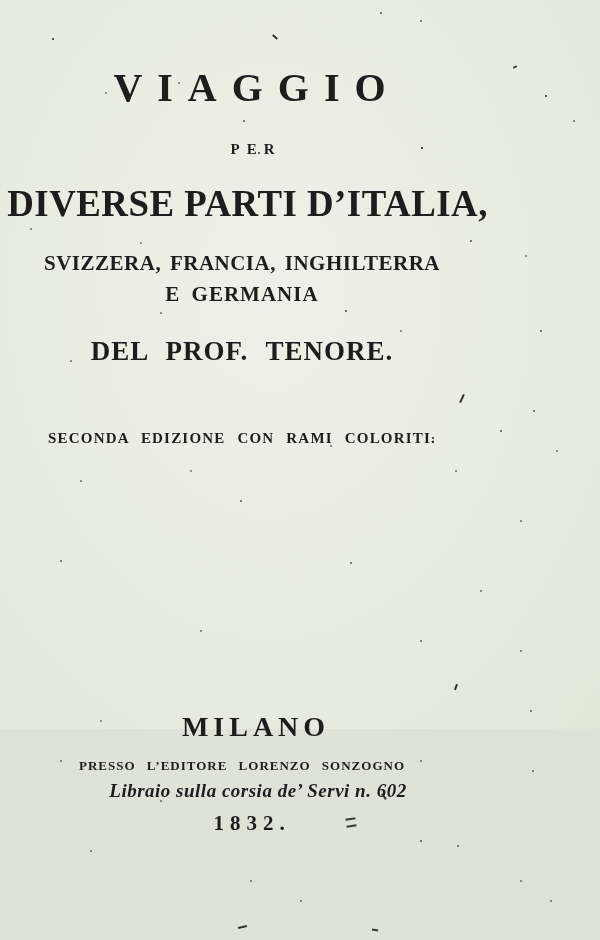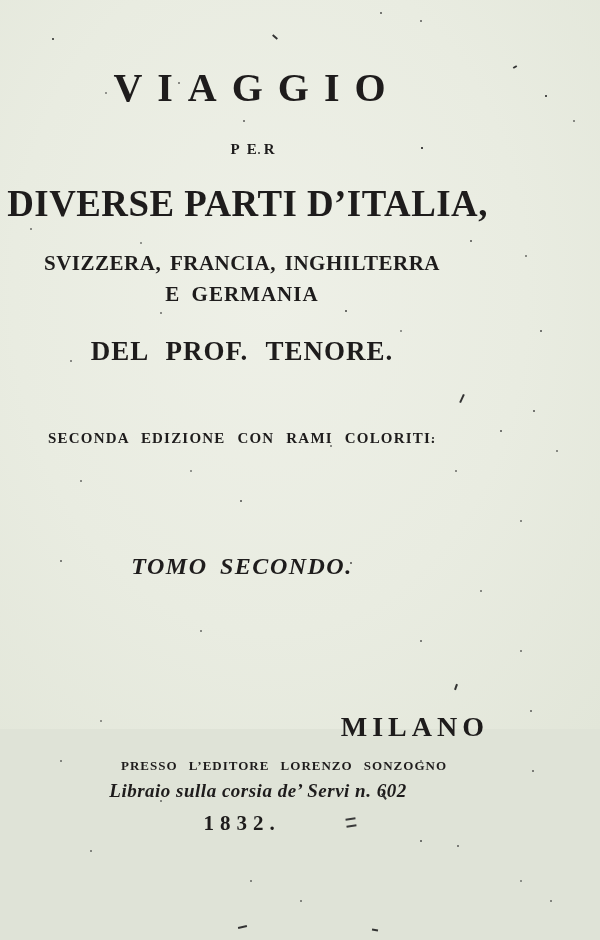--- a/index.html
+++ b/index.html
@@ -18,24 +18,24 @@
     white-space:nowrap;color:#1e1c1c;
   }
   .t-main   {top:64px;  font-size:40px; font-weight:bold; letter-spacing:15px; padding-left:15px;}
   .t-per    {top:141px; font-size:15px; font-weight:bold; letter-spacing:7px;  padding-left:14px;}
   .t-sub    {top:181px; font-size:38px; font-weight:bold; letter-spacing:0.5px; transform:scaleX(0.97); transform-origin:center;}
   .t-reg1   {top:251px; font-size:21px; font-weight:bold; letter-spacing:0.5px; word-spacing:3px;}
   .t-reg2   {top:282px; font-size:21px; font-weight:bold; letter-spacing:1px;  word-spacing:5px;}
   .t-author {top:336px; font-size:27px; font-weight:bold; letter-spacing:1px;  word-spacing:10px;}
   .t-edition{top:430px; font-size:15px; font-weight:bold; letter-spacing:1.2px; word-spacing:7px;text-align:center;}
   .t-volume {top:553px; font-size:24px; font-weight:bold; font-style:italic; letter-spacing:1.5px; word-spacing:5px;}
-  .t-city   {top:711px; font-size:28px; font-weight:bold; letter-spacing:5px; padding-left:5px;text-align:right;}
-  .t-pub    {top:758px; font-size:13px; font-weight:bold; letter-spacing:1px; word-spacing:7px;padding-left:42px;}
+  .t-city   {top:711px; font-size:28px; font-weight:bold; letter-spacing:5px; padding-left:14px;}
+  .t-pub    {top:758px; font-size:13px; font-weight:bold; letter-spacing:1px; word-spacing:7px;}
   .t-addr   {top:780px; font-size:19px; font-weight:bold; font-style:italic; letter-spacing:0.5px;padding-left:16px;}
-  .t-year   {top:811px; font-size:21px; font-weight:bold; letter-spacing:6px; padding-left:0;}
+  .t-year   {top:811px; font-size:21px; font-weight:bold; letter-spacing:6px; padding-left:10px;}
 
   
   .specks{position:absolute;top:0;left:0;width:2px;height:2px;background:transparent;
     box-shadow:
       52px 38px 0 0 rgba(40,40,40,.75), 380px 12px 0 0 rgba(40,40,40,.6),
       420px 20px 0 0 rgba(40,40,40,.55), 545px 95px 0 0 rgba(40,40,40,.8),
       105px 92px 0 0 rgba(40,40,40,.45), 178px 82px 0 0 rgba(40,40,40,.5),
       243px 120px 0 0 rgba(40,40,40,.55), 421px 147px 0 0 rgba(40,40,40,.85),
       258px 152px 0 0 rgba(40,40,40,.7), 573px 120px 0 0 rgba(40,40,40,.5),
       30px 228px 0 0 rgba(40,40,40,.5), 140px 242px 0 0 rgba(40,40,40,.45),
@@ -74,21 +74,20 @@
 
 <div class="page">
 
   <div class="line t-main">VIAGGIO</div>
   <div class="line t-per">PER</div>
   <div class="line t-sub">DIVERSE PARTI D’ITALIA,</div>
   <div class="line t-reg1">SVIZZERA, FRANCIA, INGHILTERRA</div>
   <div class="line t-author">DEL PROF. TENORE.</div>
   <div class="line t-reg2">E GERMANIA</div>
   <div class="line t-edition">SECONDA EDIZIONE CON RAMI COLORITI.</div>
-  <div class="line t-volume">TOMO SECONDO.</div>
   <div class="line t-city">MILANO</div>
   <div class="line t-pub">PRESSO L’EDITORE LORENZO SONZOGNO</div>
   <div class="line t-addr">Libraio sulla corsia de’ Servi n. 602</div>
   <div class="line t-year">1832.</div>
 
   <div class="specks"></div>
   <div class="artifact a-comma"></div>
   <div class="artifact a-quote"></div>
   <div class="artifact a-slash"></div>
   <div class="artifact a-tick1"></div>

